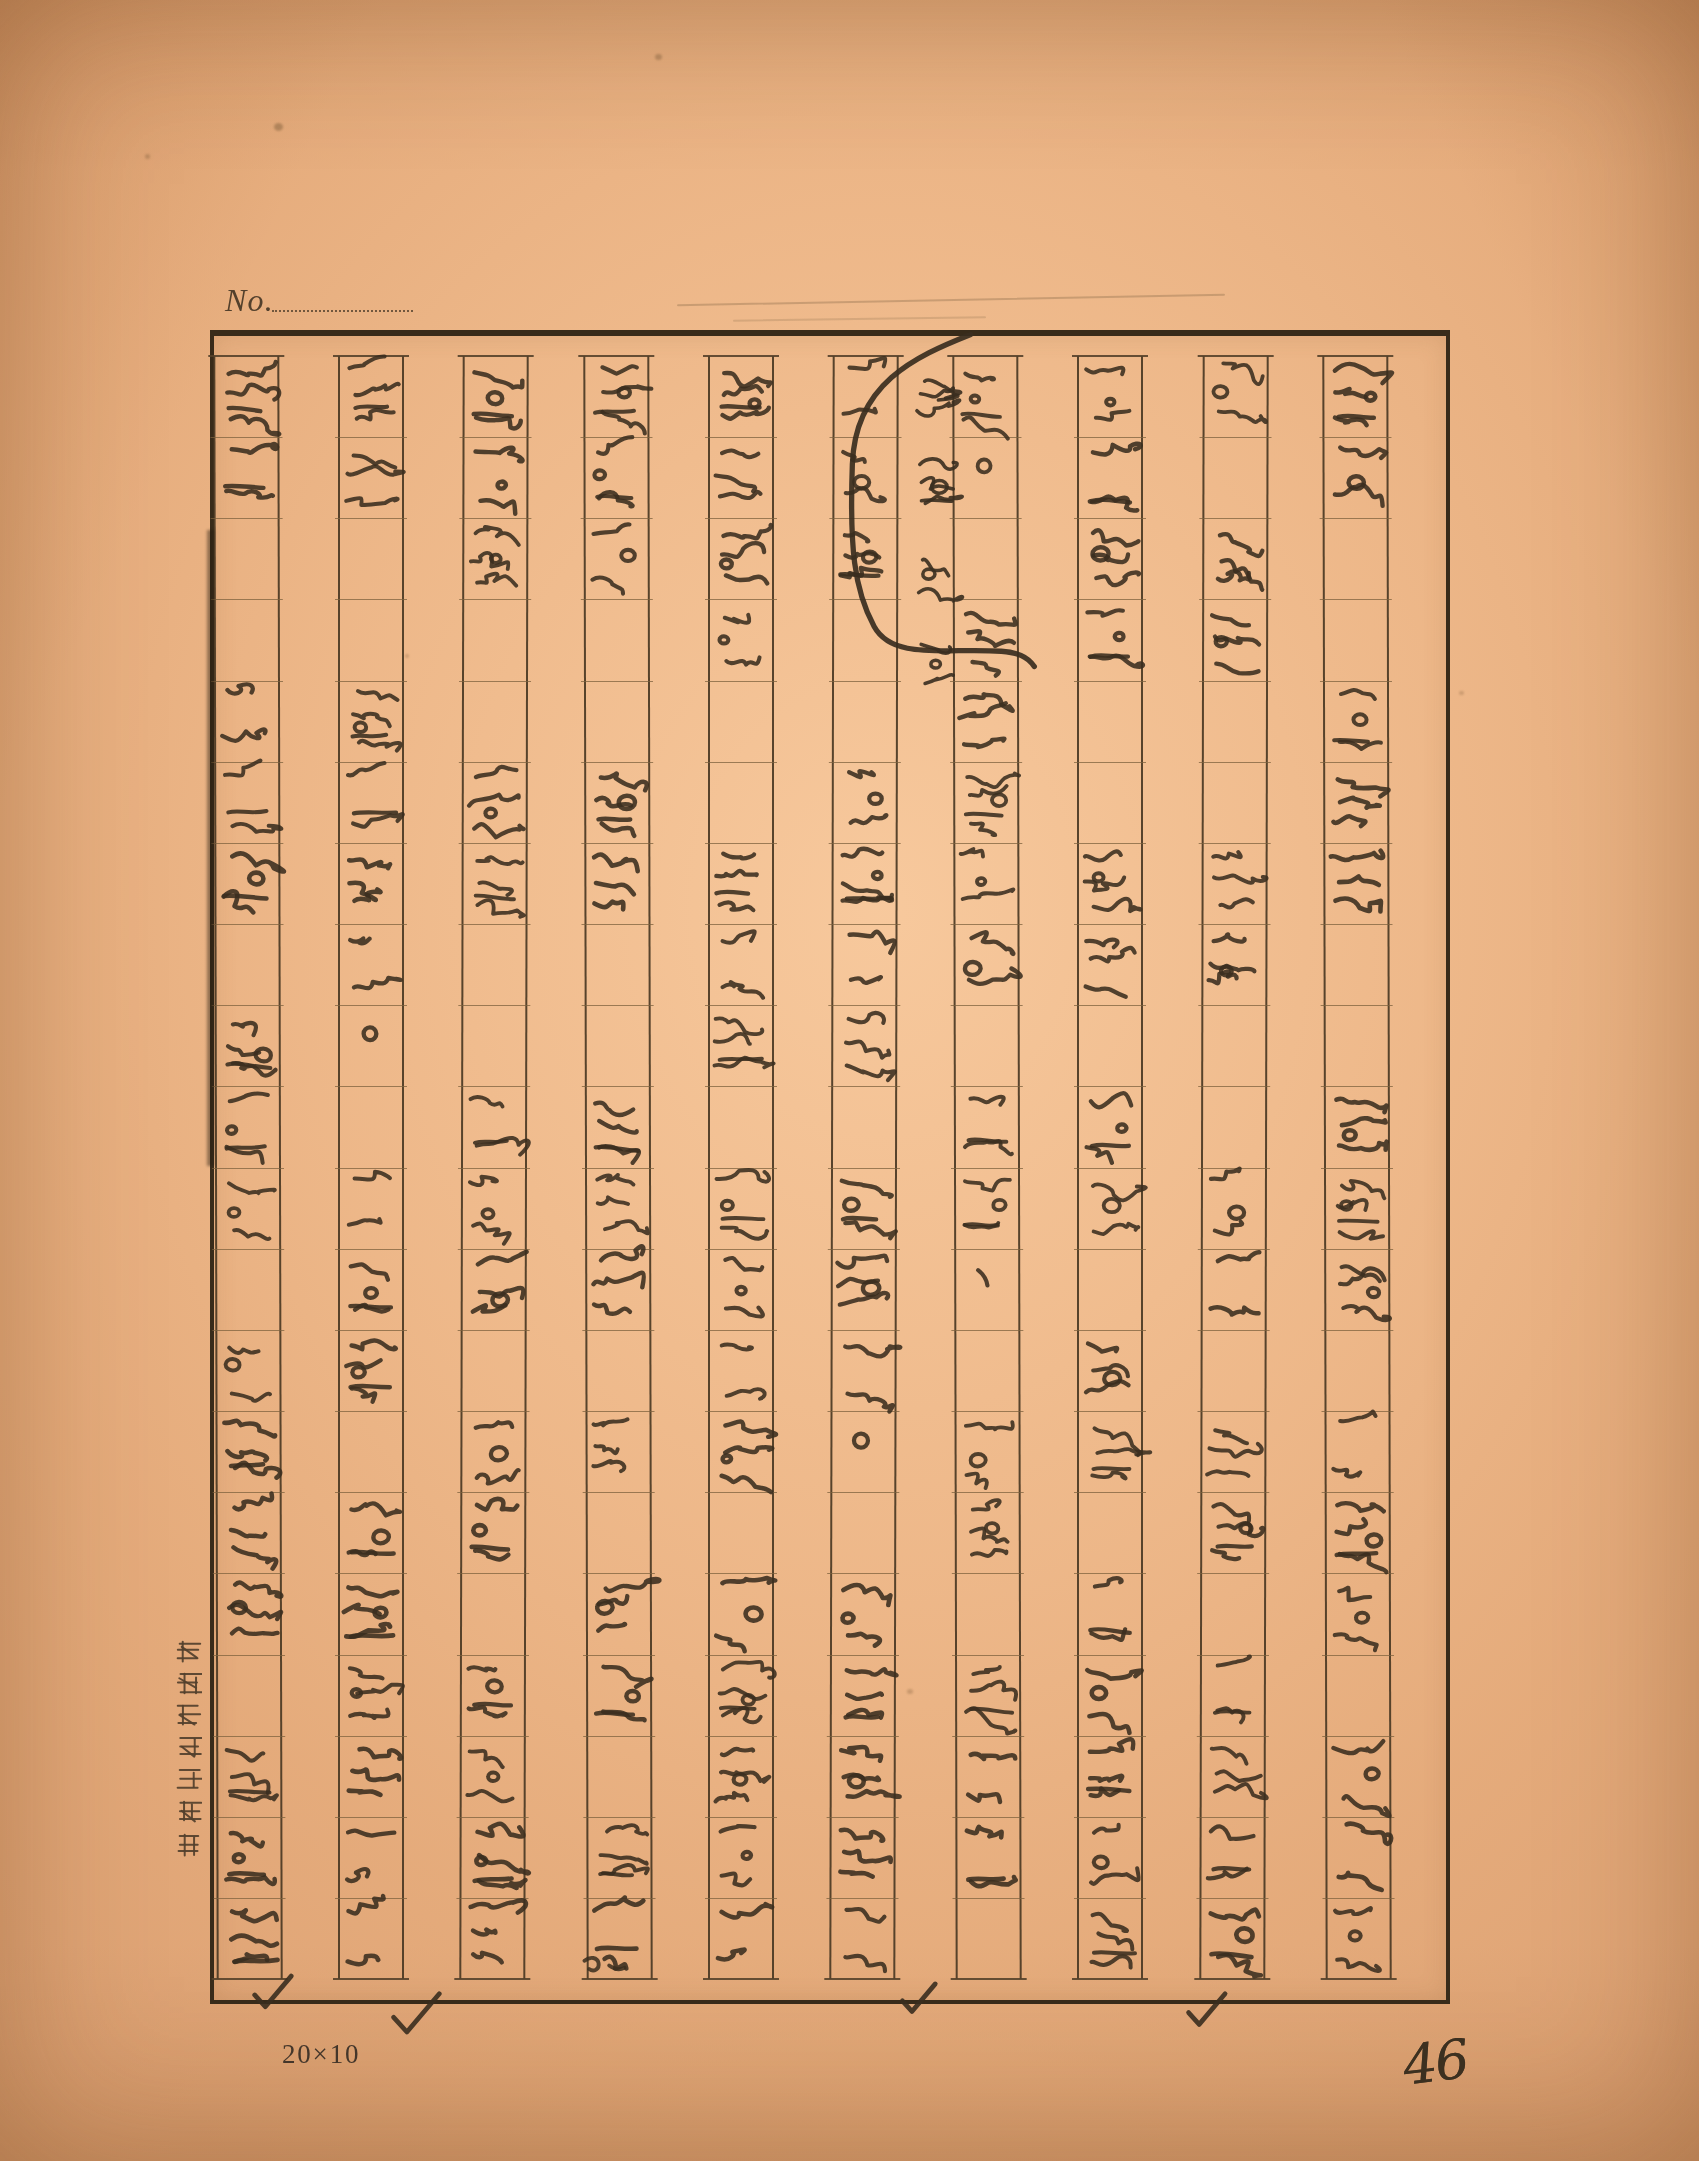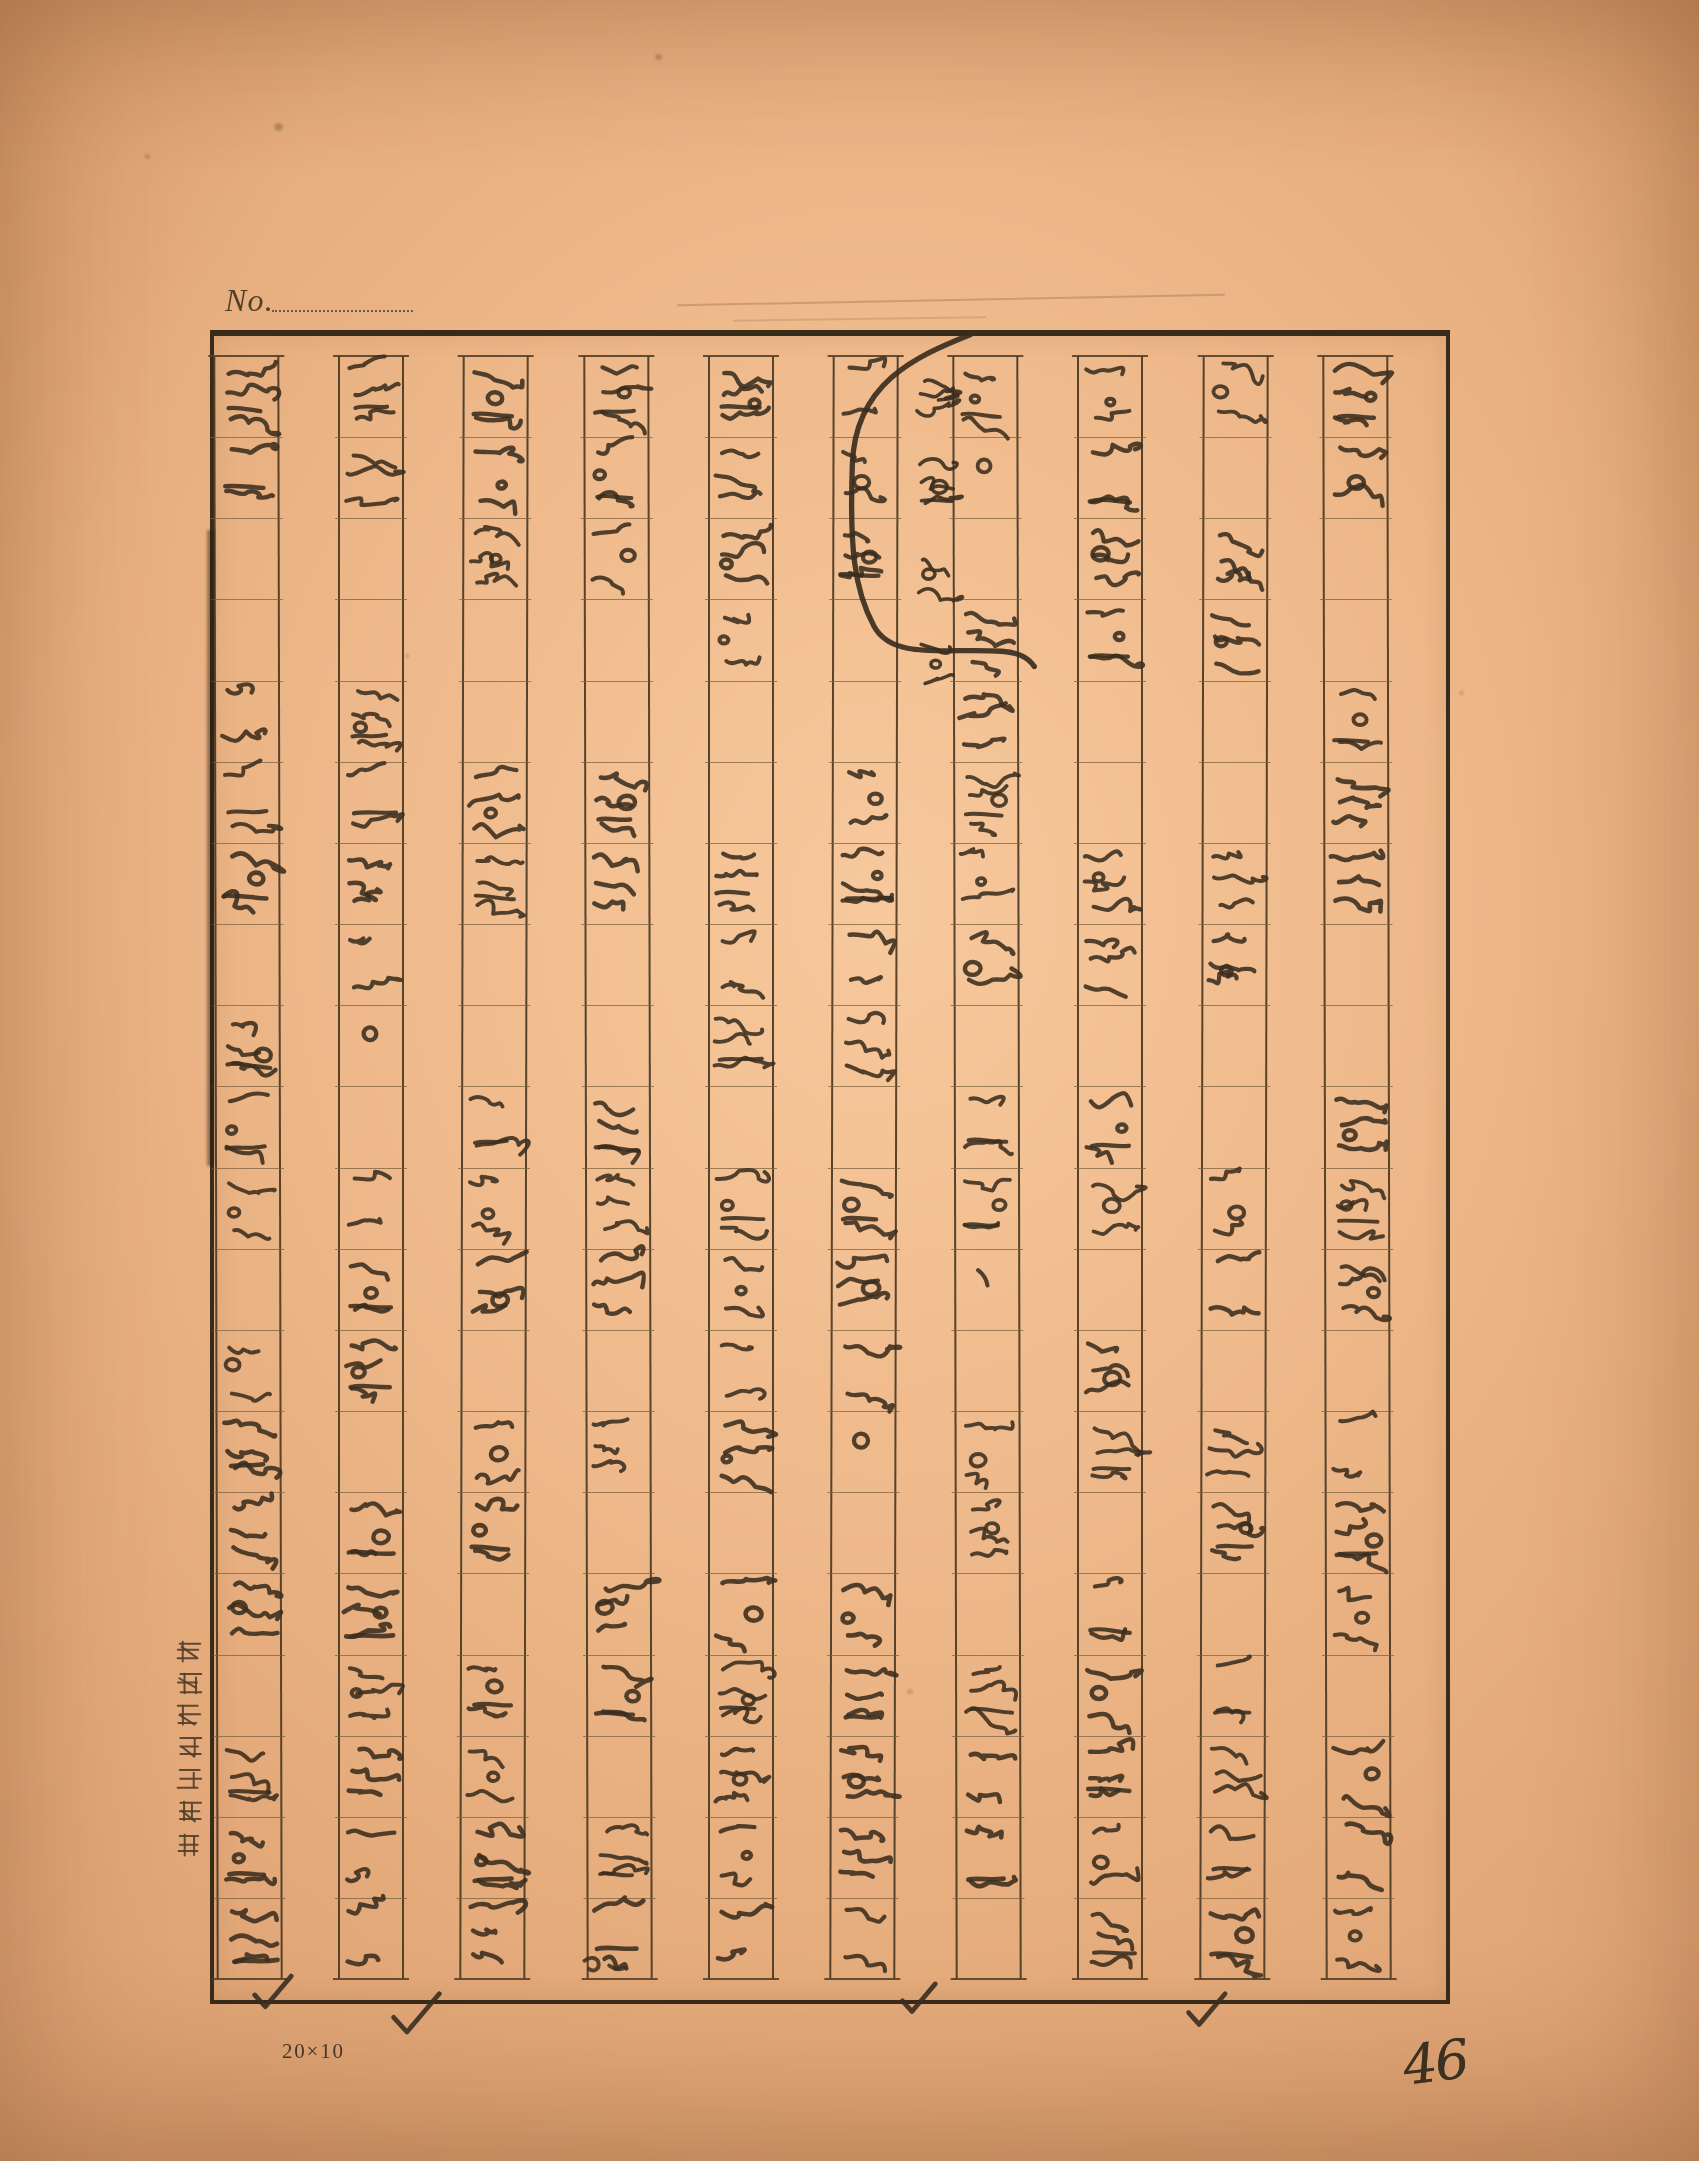--- a/index.html
+++ b/index.html
@@ -30,21 +30,21 @@
     box-shadow: inset 0 0 23.6px rgba(120,80,40,.15);
   }
   .strip{position:absolute;box-sizing:border-box;}
   .strip .vl{position:absolute;top:0;bottom:0;width:1.8px;background:#4a3823;opacity:.92;}
   .strip .cap{position:absolute;left:-4.7px;right:-4.7px;height:1.8px;background:#55412a;opacity:.9;}
   .strip .cl{position:absolute;left:-2.9px;right:-2.9px;height:1.2px;background:#7e613e;opacity:.75;}
   .ink{position:absolute;}
   .ink svg{overflow:visible;display:block;}
   .sidebar-kanji{position:absolute;left:174px;top:1637px;width:31px;}
   .sidebar-kanji .kj{position:relative;width:28px;height:28px;margin-bottom:4.1px;}
-  .spec-label{position:absolute;left:282px;top:2039px;font-size:21px;color:#44362a;letter-spacing:1.8px;}
+  .spec-label{position:absolute;left:282px;top:2039px;font-size:27px;color:#44362a;letter-spacing:1.8px;}
   .page-num{
     position:absolute;left:1403px;top:2031px;
     font-size:54px;font-style:italic;color:#3c3020;
     font-family:"DejaVu Serif", serif;
     transform:rotate(-7deg);
     text-shadow:0 0 0.6px rgba(60,48,32,.8);
     letter-spacing:-2.4px;
   }
   .border-smudge{position:absolute;background:#261c10;filter:blur(1.8px);}
 </style>

